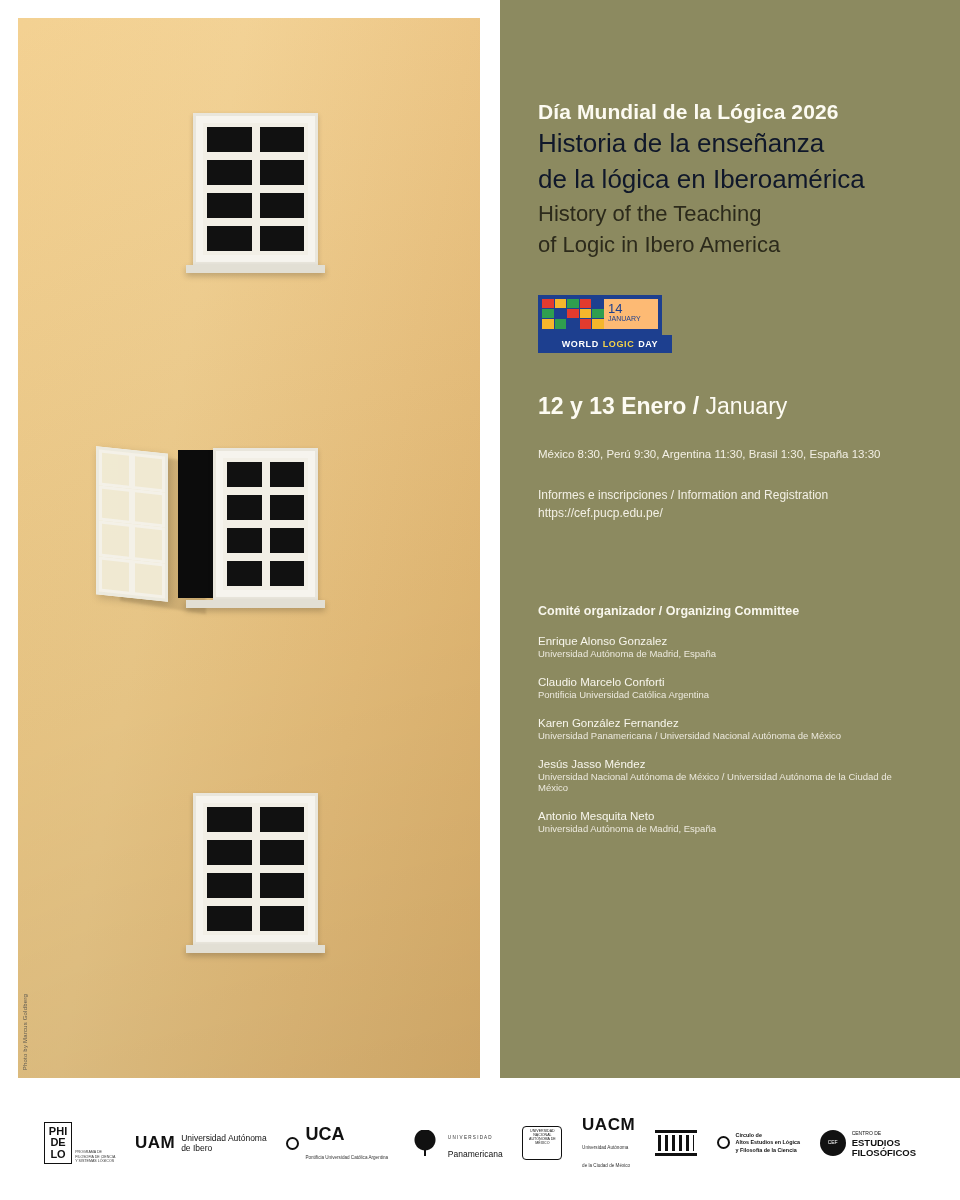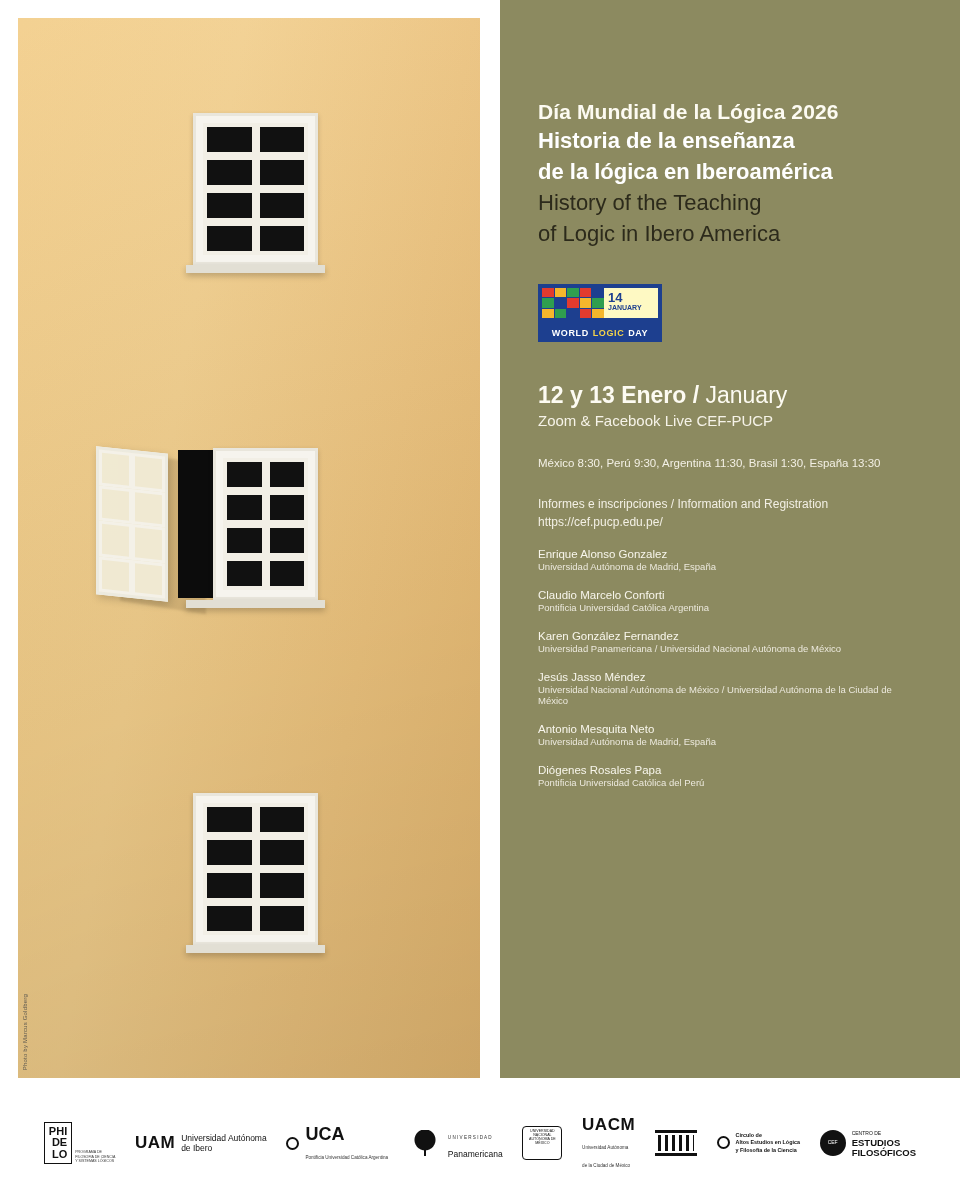--- a/index.html
+++ b/index.html
@@ -107,21 +107,21 @@
   .text-panel {
     position: absolute;
     left: 480px; top: 0;
     width: 480px; height: 1078px;
     background: #8c8a60;
     padding: 100px 58px 8px 38px;
     color: #f4f2ea;
     margin-left: 20px;
   }
   .t-es-title { font-size: 21px; font-weight: bold; color: #fdfbf2; letter-spacing: .1px; }
-  .t-es-sub { font-size: 22px; font-weight: 700; color: #ffffff; line-height: 1.32; margin-top: 2px; }
+  .t-es-sub { font-size: 26px; font-weight: 400; color: #0f172a; line-height: 1.32; margin-top: 2px; }
   .t-en-title { font-size: 19px; font-weight: bold; color: #2c2a1b; margin-top: 28px; }
   .t-en-sub { font-size: 22px; font-weight: 300; color: #2c2a1b; line-height: 1.32; margin-top: 2px; }
 
   
   .wld-logo {
     margin-top: 36px;
     width: 124px; height: 58px;
     background: #1d3f8f;
     position: relative;
     display: block;
@@ -129,27 +129,27 @@
   .wld-blocks {
     position: absolute; left: 4px; top: 4px;
     width: 62px; height: 30px;
     display: grid; grid-template-columns: repeat(5, 1fr); grid-template-rows: repeat(3, 1fr);
     gap: 1px;
   }
   .wld-b { background: #1d3f8f; }
   .wld-date {
     position: absolute; right: 4px; top: 4px;
     width: 54px; height: 30px;
-    background: #fef9c3; color: #1d3f8f;
-    font-size: 7px; font-weight: bold; line-height: 1.05;
+    background: #fdba74; color: #1d3f8f;
+    font-size: 7px; font-weight: normal; line-height: 1.05;
     padding: 3px 0 0 4px;
   }
   .wld-date .d-num { font-size: 13px; line-height: 1; display: block; }
   .wld-strip {
-    position: absolute; left: 0; bottom: 0; width: 100%; height: 18px;
+    position: absolute; left: 10px; bottom: 0; width: 100%; height: 18px;
     background: #1d3f8f; color: #ffffff;
     font-size: 9px; font-weight: bold; letter-spacing: .6px;
     display: flex; align-items: center; justify-content: center; gap: 4px;
   }
   .wld-strip .yellow { color: #f6d44a; }
 
   .date-line { margin-top: 40px; font-size: 23px; font-weight: bold; color: #fdfbf2; }
   .date-line .en { font-weight: 300; }
   .platform { font-size: 15px; color: #f6f3e8; margin-top: 3px; }
   .tz-block { margin-top: 26px; font-size: 12.5px; color: #f3f0e5; line-height: 1.55; }
@@ -166,21 +166,21 @@
     position: absolute;
     left: 0; top: 1086px;
     width: 960px; height: 114px;
     background: #ffffff;
     display: flex; align-items: center; justify-content: space-around;
     padding: 0 34px;
   }
   .logo { color: #111; display: flex; align-items: center; gap: 6px; }
   .logo-phidelo {
     border: 1.5px solid #111; font-size: 11px; font-weight: bold; line-height: 1.02;
-    padding: 3px 4px; text-align: right;
+    padding: 3px 4px; text-align: center;
   }
   .phidelo-wrap { display: flex; align-items: flex-end; gap: 3px; }
   .phidelo-side { font-size: 3.6px; line-height: 1.25; color: #333; max-width: 40px; }
   .logo-uam-mark { font-size: 17px; font-weight: bold; letter-spacing: .5px; }
   .logo-small-txt { font-size: 8.5px; line-height: 1.2; }
   .logo-tiny { font-size: 4.6px; line-height: 1.2; color: #333; }
   .uca-mark { font-size: 18px; font-weight: bold; }
   .circle-mark {
     width: 13px; height: 13px; border: 2px solid #111; border-radius: 50%;
     display: inline-block;
@@ -316,55 +316,51 @@
       <div class="wld-strip">
         <span>WORLD</span>
         <span class="yellow">LOGIC</span>
         <span>DAY</span>
       </div>
     </div>
 
     <div class="date-line">
       <span>12 y 13 Enero</span><span> / </span><span class="en">January</span>
     </div>
-    <div class="platform">Zoom &amp; Facebook Live CEF-PUCP</div>
 
     <div class="tz-block">
       <div class="tz-small">México 8:30, Perú 9:30, Argentina 11:30, Brasil 1:30, España 13:30</div>
     </div>
 
     <div class="info-block">
       <div>Informes e inscripciones / Information and Registration</div>
       <div>https://cef.pucp.edu.pe/</div>
     </div>
 
+    <div class="committee-title">Comité organizador / Organizing Committee</div>
 
     <div class="member">
       <div class="m-name">Enrique Alonso Gonzalez</div>
       <div class="m-aff">Universidad Autónoma de Madrid, España</div>
     </div>
     <div class="member">
       <div class="m-name">Claudio Marcelo Conforti</div>
       <div class="m-aff">Pontificia Universidad Católica Argentina</div>
     </div>
     <div class="member">
       <div class="m-name">Karen González Fernandez</div>
       <div class="m-aff">Universidad Panamericana / Universidad Nacional Autónoma de México</div>
     </div>
     <div class="member">
       <div class="m-name">Jesús Jasso Méndez</div>
       <div class="m-aff">Universidad Nacional Autónoma de México / Universidad Autónoma de la Ciudad de México</div>
     </div>
     <div class="member">
       <div class="m-name">Antonio Mesquita Neto</div>
       <div class="m-aff">Universidad Autónoma de Madrid, España</div>
-    </div>
-    <div class="member">
-      <div class="m-name">Diógenes Rosales Papa</div>
-      <div class="m-aff">Pontificia Universidad Católica del Perú</div>
     </div>
 
   </div>
 
   <div class="footer">
 
     <div class="logo phidelo-wrap">
       <div class="logo-phidelo">
         <div>PHI</div>
         <div>DE</div>

